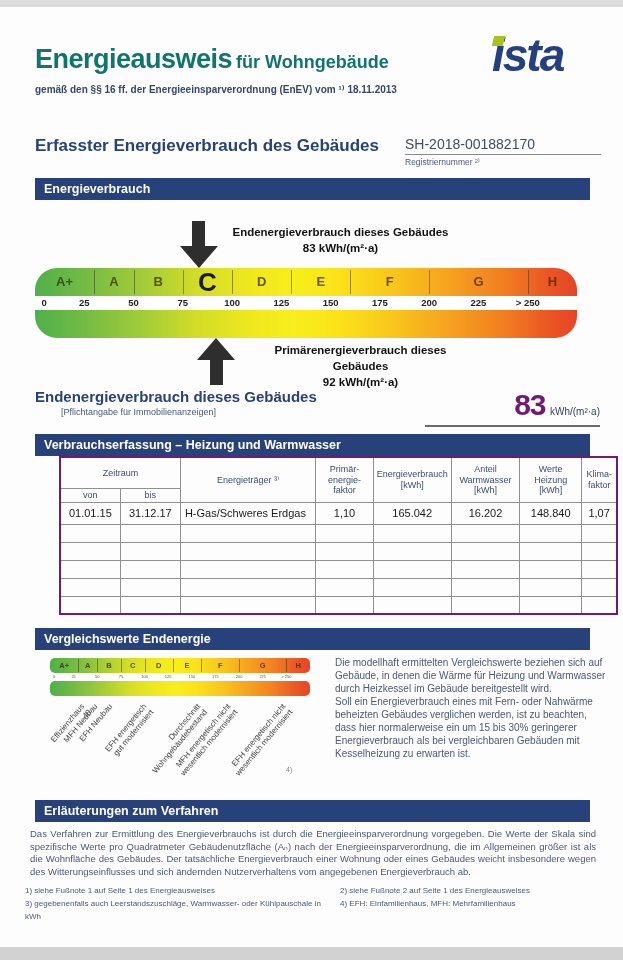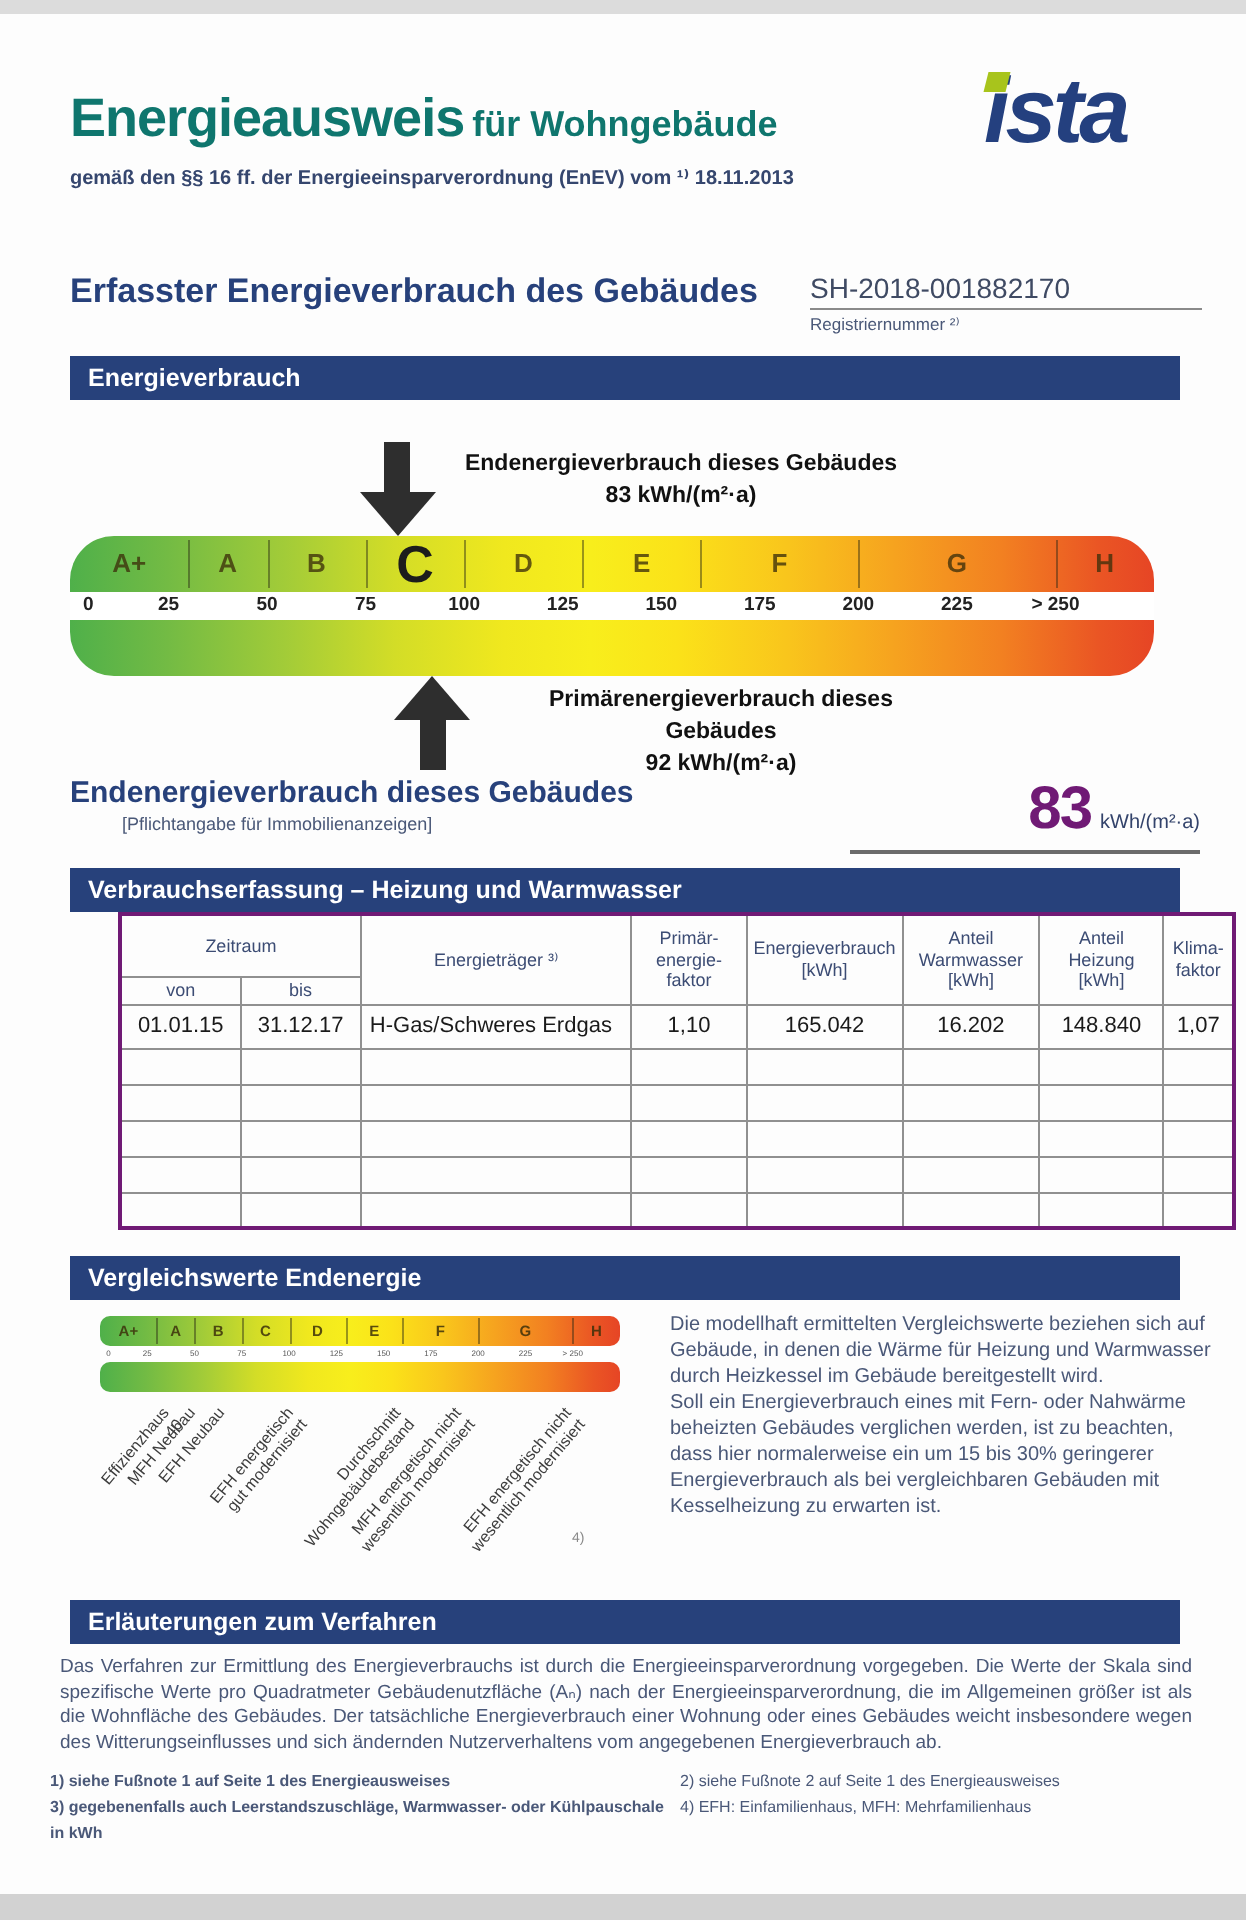--- a/index.html
+++ b/index.html
@@ -87,21 +87,21 @@
 
   
   #compare-text{position:absolute;left:335px;top:656px;width:274px;font-size:10px;line-height:13px;color:#4a5878;}
   #compare-text p{margin:0;}
 
   
   #explain-text{position:absolute;left:30px;top:828px;width:566px;font-size:9.5px;line-height:12.5px;color:#4a5878;text-align:justify;}
 
   
   .footnote-col{position:absolute;top:884px;font-size:8px;line-height:13px;color:#4a5878;}
-  #fn-col1{left:25px;width:310px;font-weight:bold;}
+  #fn-col1{left:25px;width:310px;}
   #fn-col2{left:340px;width:265px;}
 </style>
 </head>
 <body>
 
 <div id="page">
   <div class="edge" id="edge-top"></div>
 
   <div id="doc-title">
     <span class="t1">Energieausweis</span><span class="t2">für Wohngebäude</span>
@@ -196,21 +196,21 @@
         <th colspan="2">Zeitraum</th>
         <th rowspan="2">Energieträger ³⁾</th>
         <th rowspan="2">Primär-
 energie-
 faktor</th>
         <th rowspan="2">Energieverbrauch
 [kWh]</th>
         <th rowspan="2">Anteil
 Warmwasser
 [kWh]</th>
-        <th rowspan="2">Anteil Heizung
+        <th rowspan="2">Werte Heizung
 [kWh]</th>
         <th rowspan="2">Klima-
 faktor</th>
       </tr>
       <tr class="hrow2">
         <th>von</th>
         <th>bis</th>
       </tr>
     </thead>
     <tbody id="table-body">

